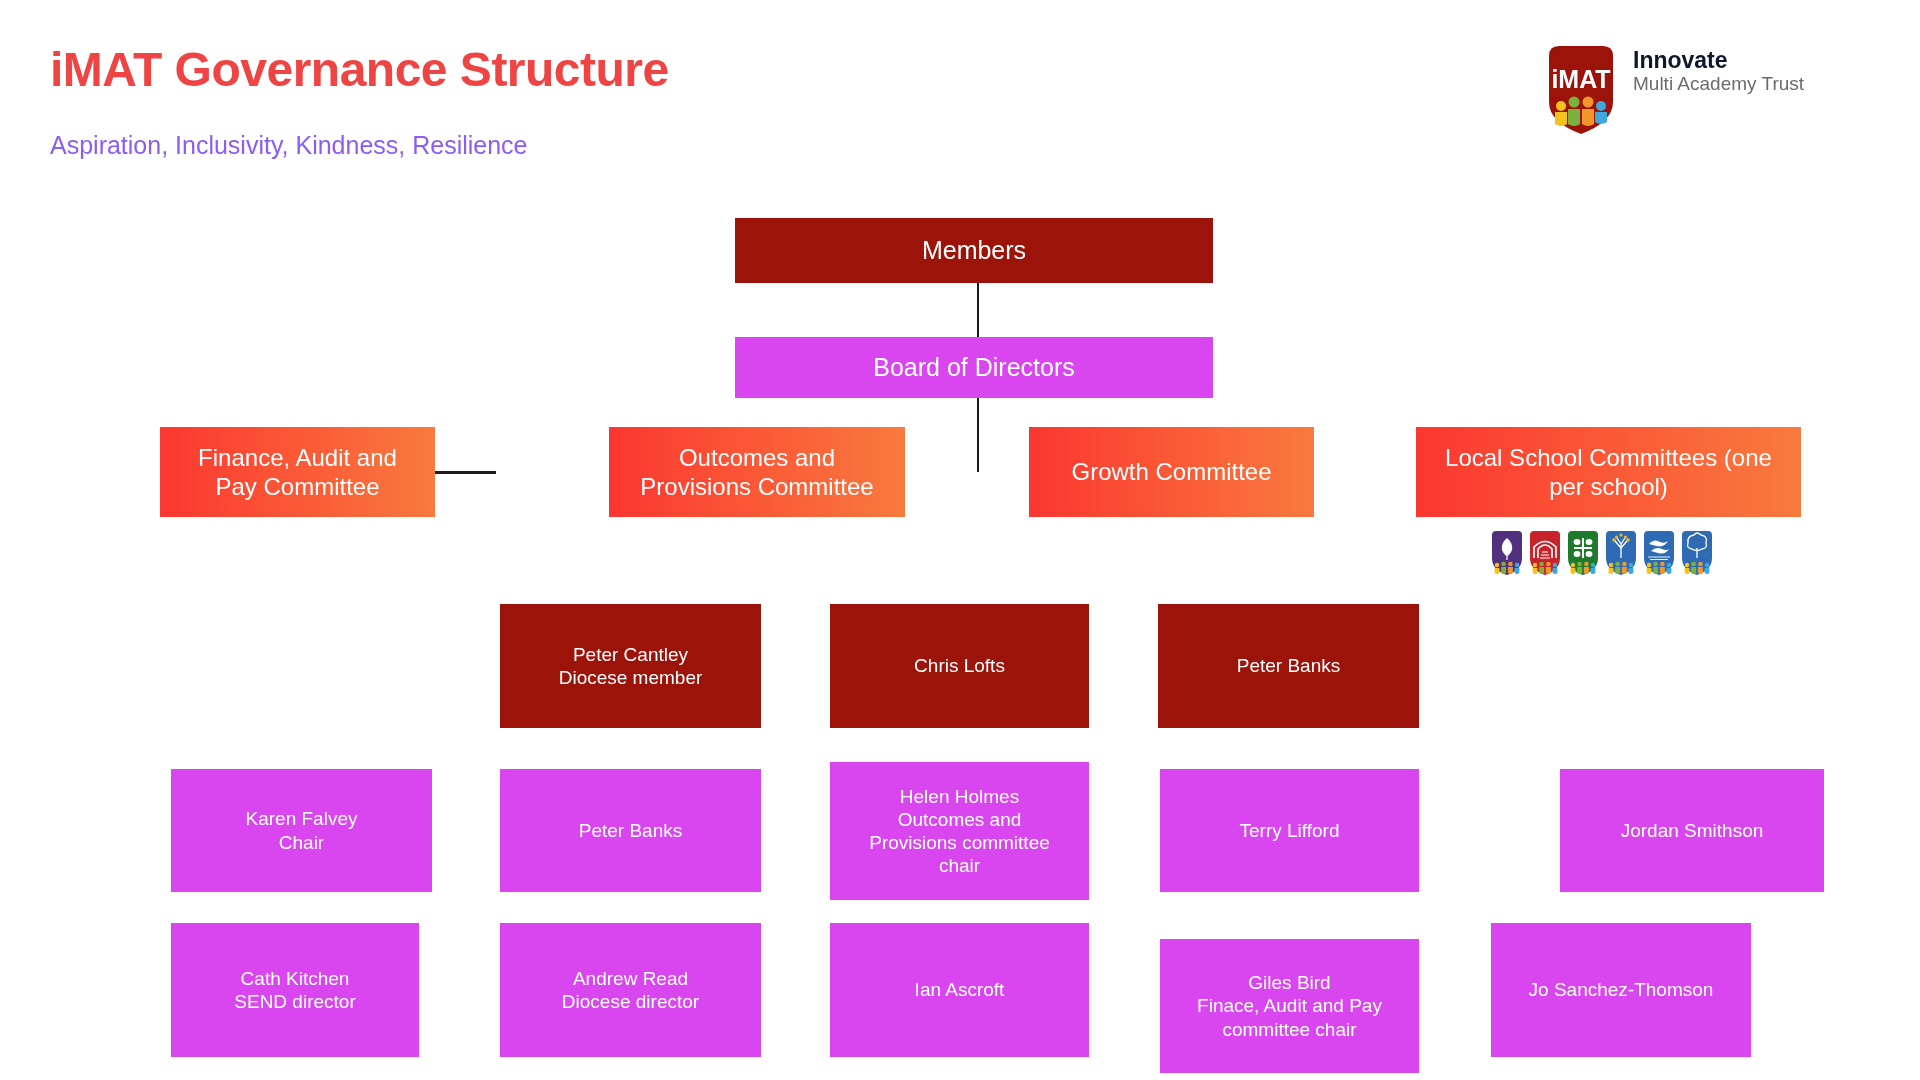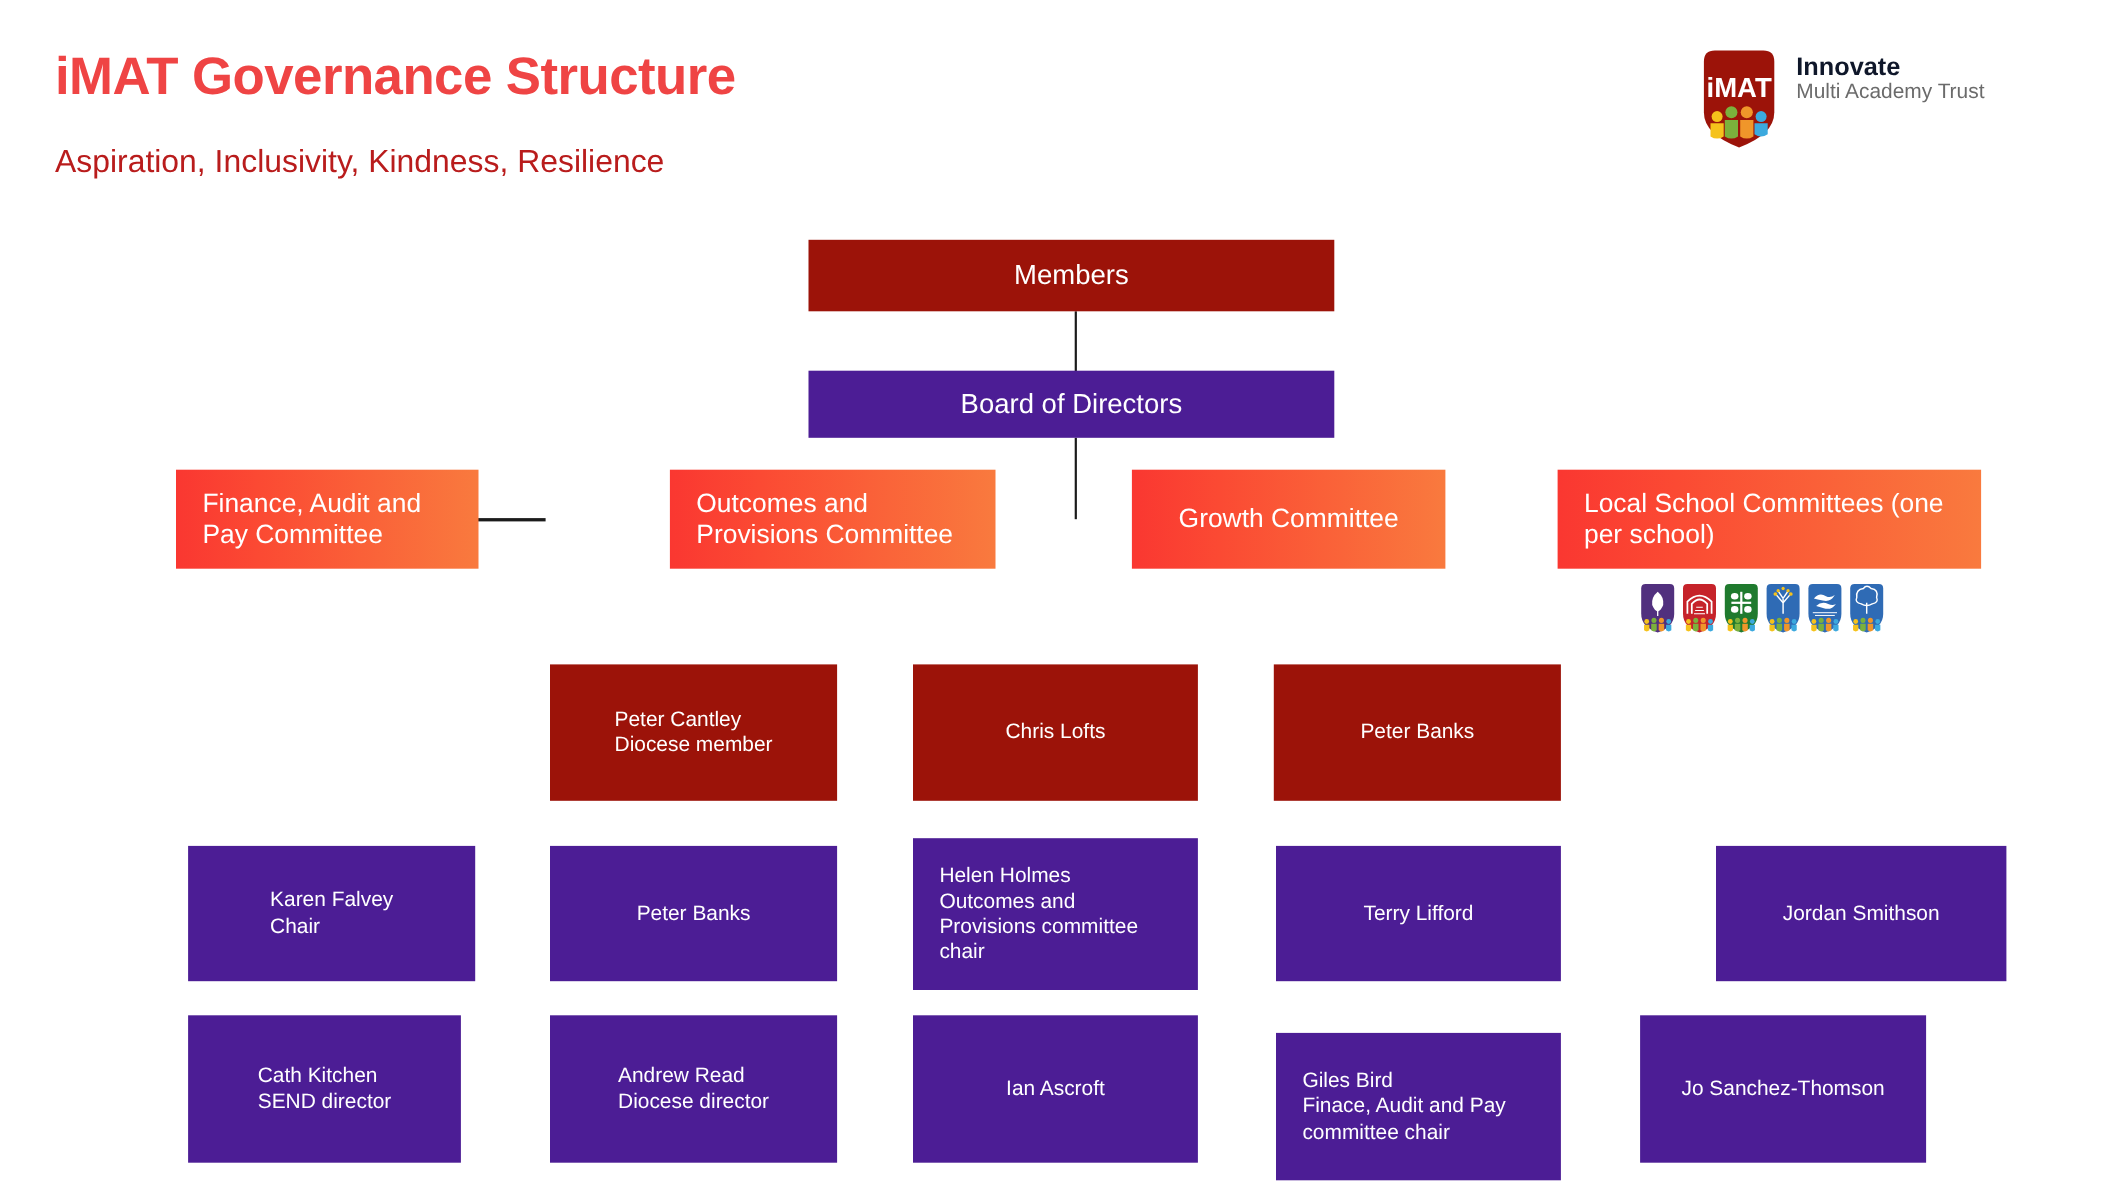--- a/index.html
+++ b/index.html
@@ -24,23 +24,23 @@
     font-size: 48px;
     font-weight: bold;
     letter-spacing: -0.5px;
     color: #ef4444;
     white-space: nowrap;
   }
   #page-subtitle {
     position: absolute;
     left: 50px;
     top: 131px;
-    font-size: 29px;
+    font-size: 25px;
     font-weight: normal;
-    color: #b91c1c;
+    color: #8b5cf6;
     white-space: nowrap;
   }
 
   
   #brand-logo {
     position: absolute;
     left: 1543px;
     top: 44px;
     width: 350px;
     height: 100px;
@@ -71,26 +71,27 @@
     white-space: nowrap;
   }
 
   
   .node {
     position: absolute;
     box-sizing: border-box;
     display: flex;
     align-items: center;
     justify-content: center;
+    text-align: center;
     color: #ffffff;
     line-height: 1.22;
     padding: 4px 24px;
   }
   .node-dark      { background: #9C1309; }
-  .node-light     { background: #4c1d95; }
+  .node-light     { background: #d946ef; }
   .node-gradient  { background: linear-gradient(90deg, #FA3731 0%, #FB4A33 28%, #F97A3E 100%); }
 
   .node-top    { font-size: 25px; }
   .node-comm   { font-size: 24px; }
   .node-person { font-size: 19px; }
 
   
   .conn {
     position: absolute;
     background: #1b1b1b;

